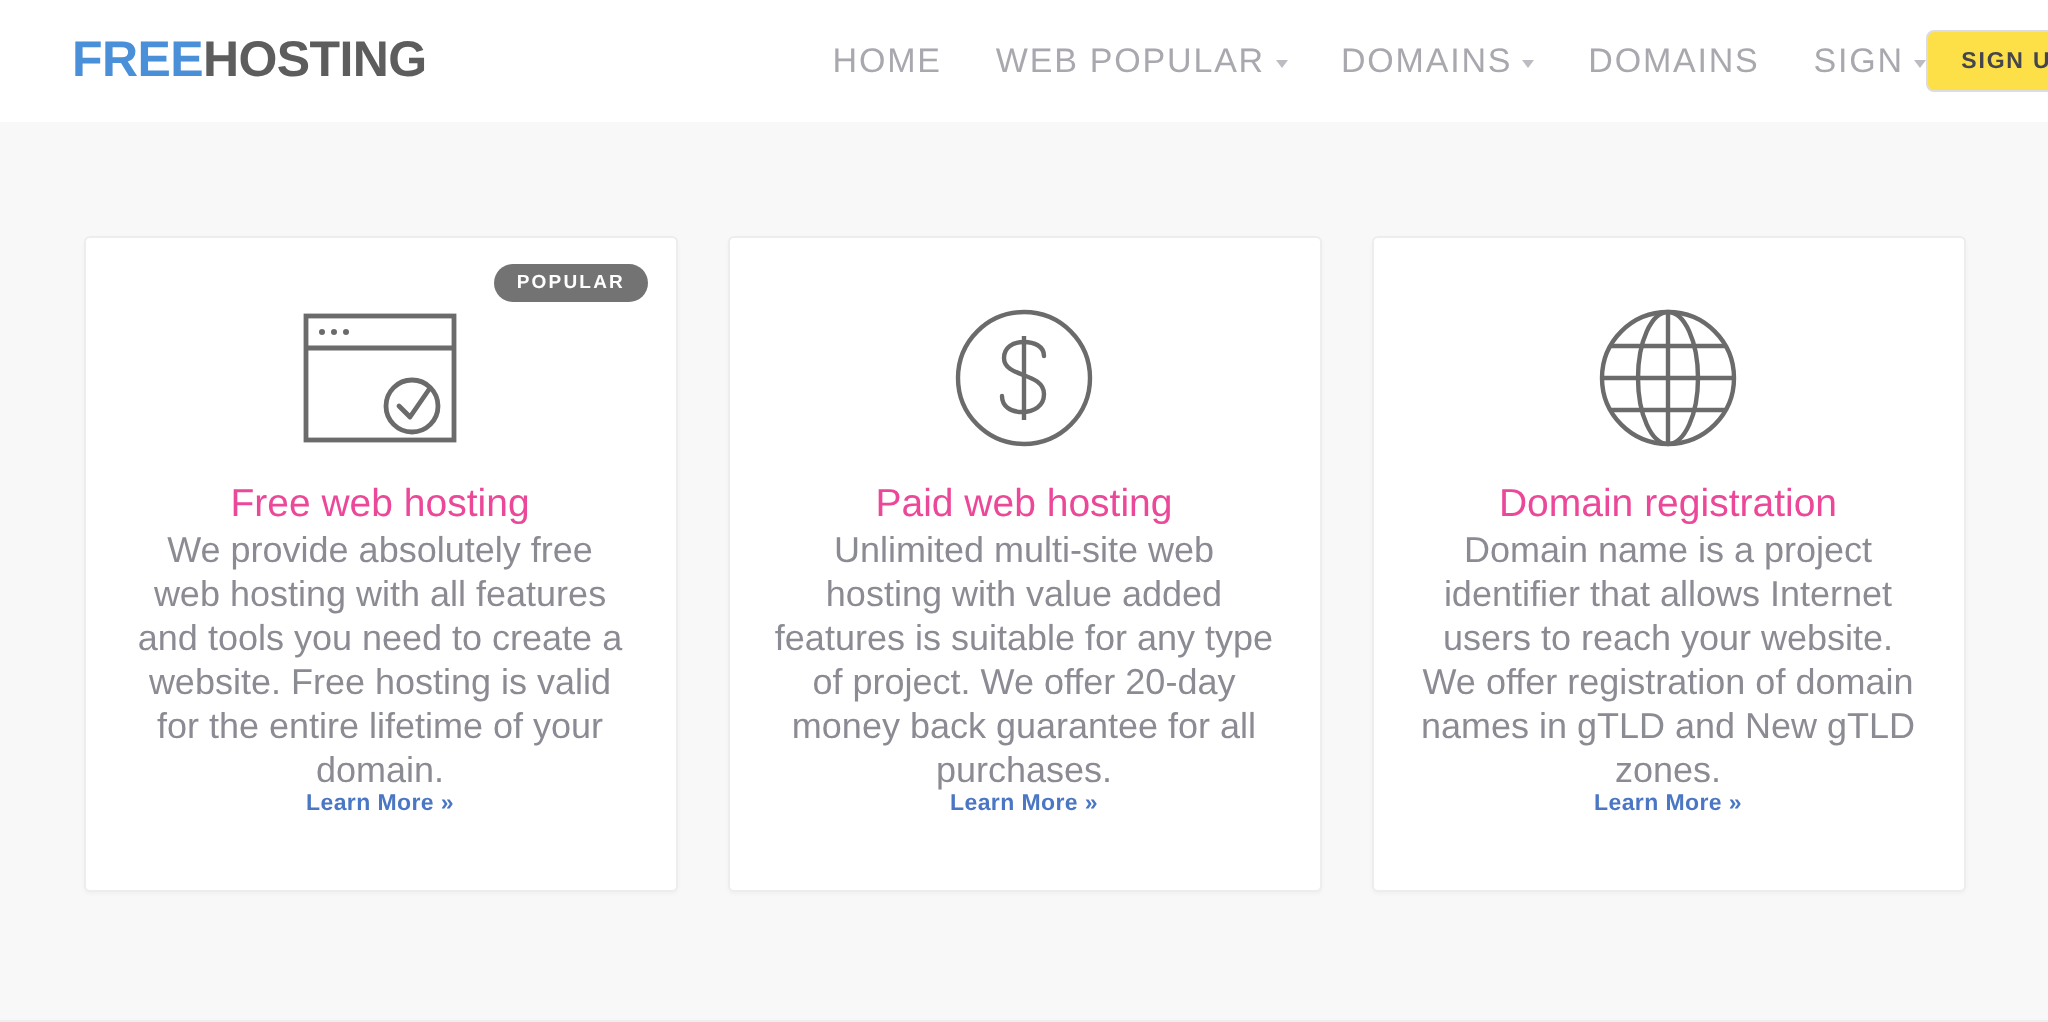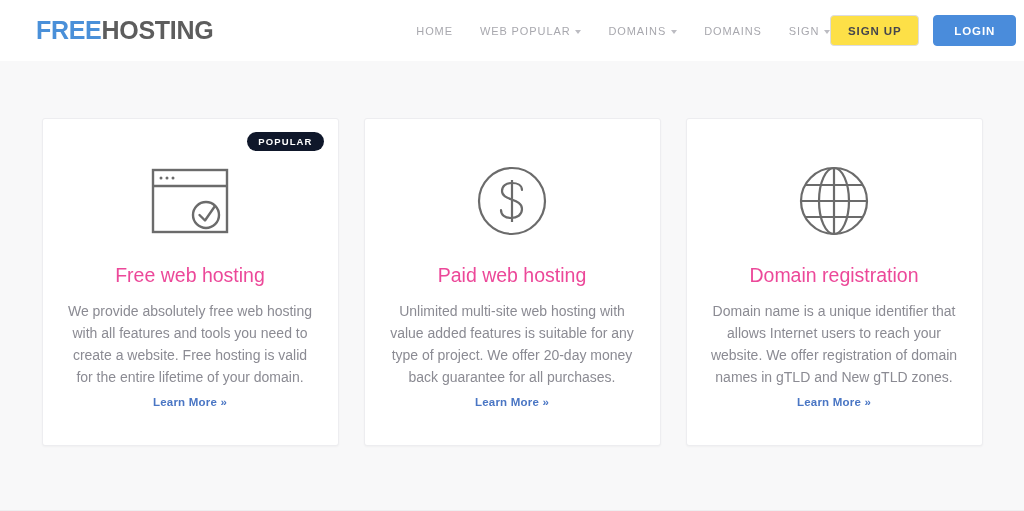--- a/index.html
+++ b/index.html
@@ -41,21 +41,21 @@
     display: flex;
     align-items: center;
     gap: 27px;
     margin-left: 203px;
   }
 
   .nav-item {
     display: flex;
     align-items: center;
     gap: 5px;
-    font-size: 11px;
+    font-size: 17px;
     letter-spacing: 0.9px;
     color: #a8a8ae;
     white-space: nowrap;
     cursor: pointer;
   }
 
   .caret {
     display: inline-block;
     width: 0; height: 0;
     border-left: 3.5px solid transparent;
@@ -126,21 +126,21 @@
     padding: 24px 22px 0;
     display: flex;
     flex-direction: column;
     align-items: center;
   }
 
   .badge {
     position: absolute;
     top: 13px;
     right: 14px;
-    background: #0f172a;
+    background: #737373;
     color: #ffffff;
     font-size: 9.5px;
     font-weight: bold;
     letter-spacing: 1.1px;
     padding: 5px 11px 4px;
     border-radius: 11px;
     line-height: 1;
   }
 
   .icon-wrap {
@@ -154,25 +154,24 @@
   .card-title {
     font-size: 19.5px;
     color: #ec4899;
     font-weight: normal;
     text-align: center;
     margin-top: 13px;
     line-height: 1.2;
   }
 
   .card-desc {
-    font-size: 14px;
+    font-size: 18px;
     color: #8b8b93;
     line-height: 22px;
     text-align: center;
-    margin-top: 13px;
     max-width: 250px;
   }
 
   .learn-more {
     font-size: 11.5px;
     font-weight: bold;
     color: #4a76c4;
     text-decoration: none;
     margin-top: auto;
     margin-bottom: 37px;
@@ -256,18 +255,18 @@
         <svg width="72" height="72" viewBox="0 0 72 72" fill="none" stroke="#6b6b6b" stroke-width="2.2">
           <circle cx="36" cy="36" r="33"></circle>
           <line x1="36" y1="3" x2="36" y2="69"></line>
           <line x1="7.5" y1="20" x2="64.5" y2="20"></line>
           <line x1="3.5" y1="36" x2="68.5" y2="36"></line>
           <line x1="7.5" y1="52" x2="64.5" y2="52"></line>
           <ellipse cx="36" cy="36" rx="15" ry="33"></ellipse>
         </svg>
       </div>
       <div class="card-title">Domain registration</div>
-      <div class="card-desc">Domain name is a unique identifier that allows Internet users to reach your website. We offer registration of domain names in gTLD and New gTLD zones.</div>
+      <div class="card-desc">Domain name is a project identifier that allows Internet users to reach your website. We offer registration of domain names in gTLD and New gTLD zones.</div>
       <a class="learn-more">Learn More »</a>
     </div>
 
   </div>
 </div>
 
 </body></html>

